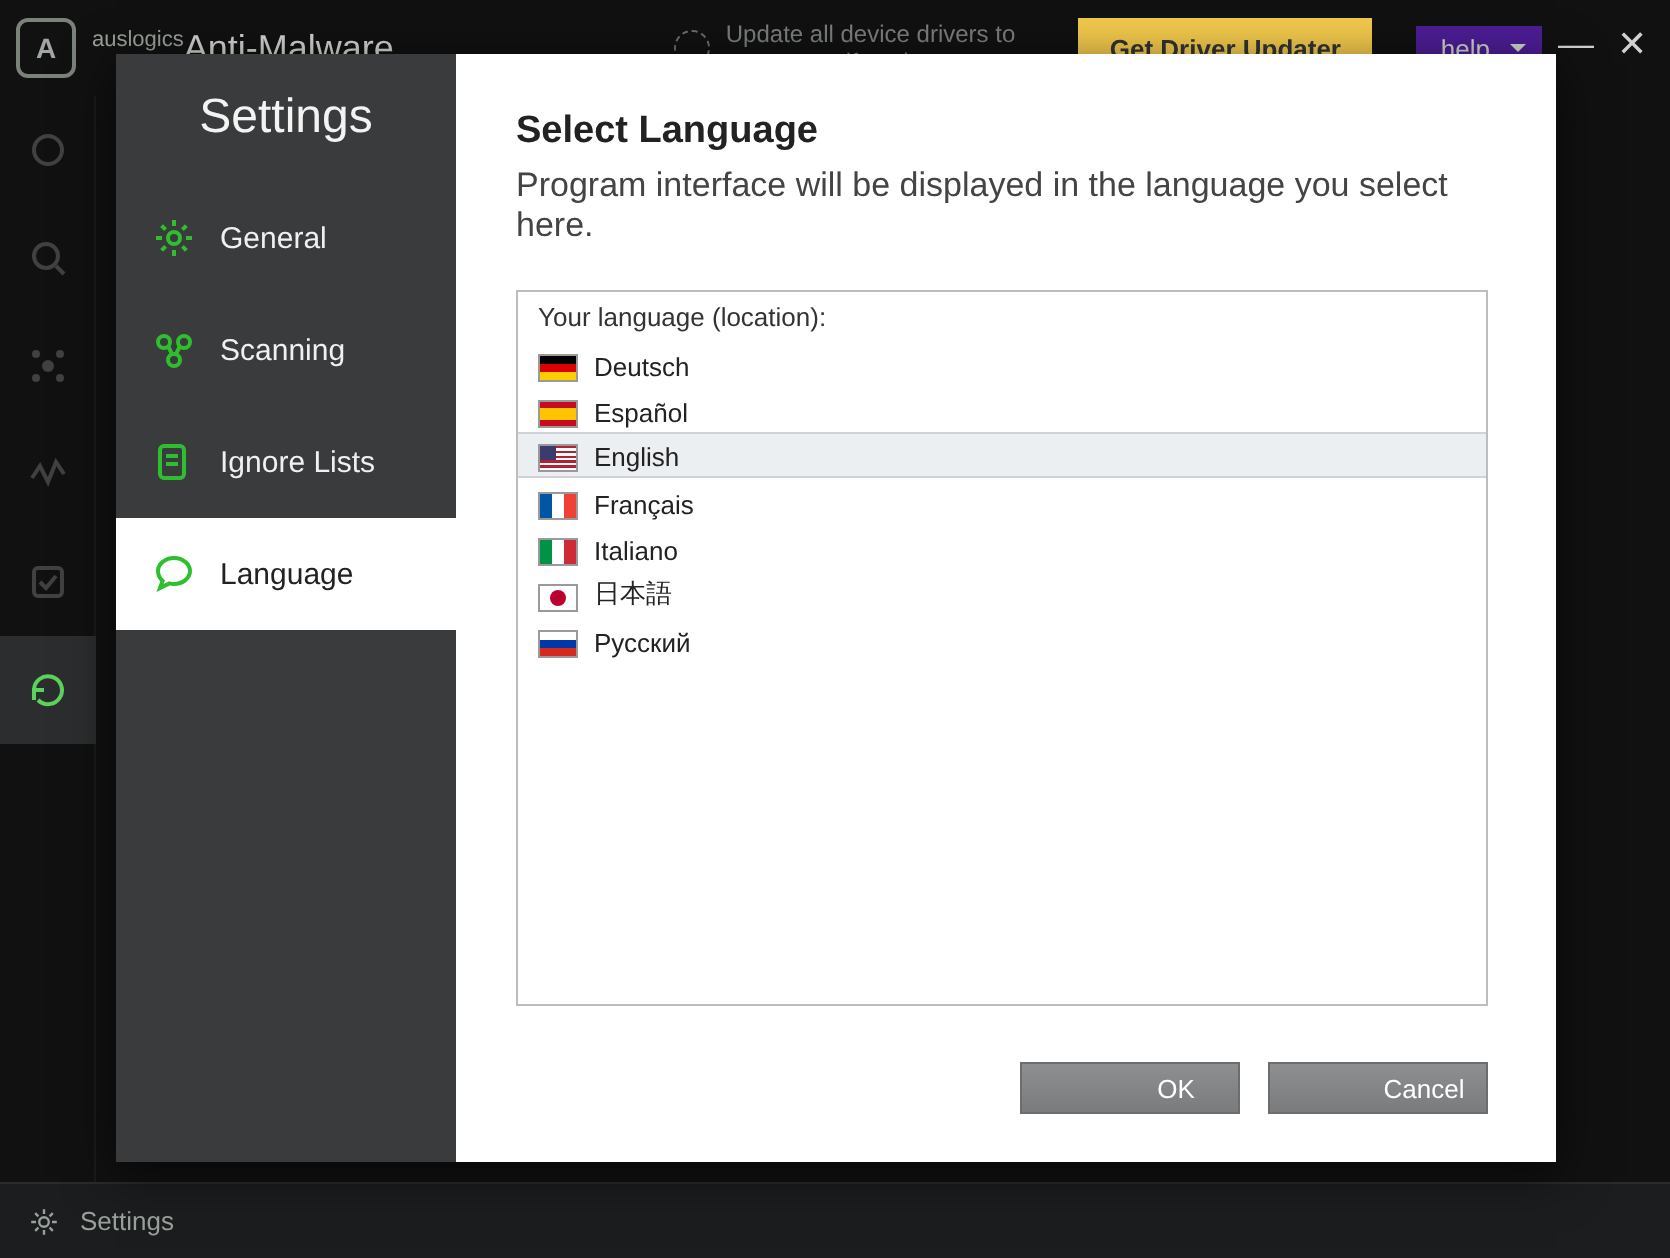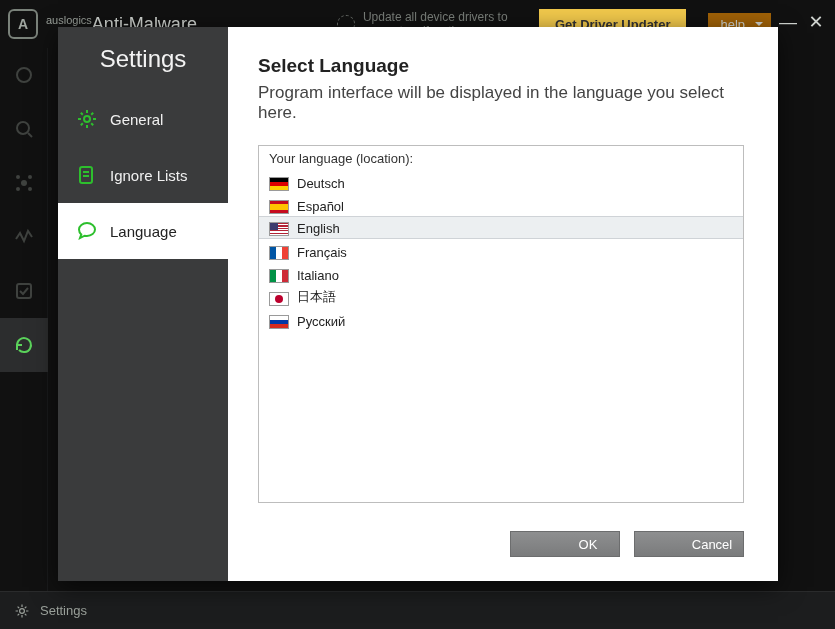--- a/index.html
+++ b/index.html
@@ -8,21 +8,21 @@
   .titlebar { display: flex; align-items: center; height: 48px; background: #111; padding: 0 8px; }
   .logo { width: 30px; height: 30px; border: 2px solid #7a827a; border-radius: 6px; display: flex; align-items: center; justify-content: center; margin-right: 8px; color:#a0a6a0; font-weight:700; font-size:14px;}
   .brand { display: flex; flex-direction: row; line-height: 1; }
   .brand-small { font-size: 11px; color: #9aa09a; }
   .brand-big { font-size: 18px; color: #cfd3cf; }
   .update-tip { display: flex; align-items: center; margin-left: 140px; color: #7a7f7a; font-size: 12px; gap:8px;}
   .update-tip .sun { width:18px;height:18px;border:1px dashed #6b6f6b;border-radius:50%; }
   .update-tip .txt { width: 170px; line-height: 1.2; }
   .cta { margin-left: 6px; background: #f2c94c; color: #333; border: none; height: 30px; padding: 0 16px; font-size: 13px; font-weight: 600; }
   .tb-right { margin-left: auto; display: flex; align-items: center; gap: 6px; }
-  .help-dd { background: #a16207; color: #cfd3cf; font-size: 13px; padding: 4px 26px 4px 12px; position: relative; }
+  .help-dd { background: #4c1d95; color: #cfd3cf; font-size: 13px; padding: 4px 26px 4px 12px; position: relative; }
   .help-dd::after { content: ""; position: absolute; right: 8px; top: 50%; margin-top:-2px; border: 4px solid transparent; border-top-color: #cfd3cf; }
   .win-btn { width: 22px; height: 22px; color: #cfd3cf; font-size: 18px; text-align: center; line-height: 18px; cursor: pointer; }
   .leftstrip { position: absolute; left: 0; top: 48px; width: 48px; bottom: 38px; background: #111; border-right: 1px solid #1a1b1c; }
   .leftstrip .sicon { width: 48px; height: 54px; display: flex; align-items: center; justify-content: center; color: #3f423f; }
   .leftstrip .sicon.active { background: #2c2d2e; color: #5bd35b; }
   .statusbar { position: absolute; left: 0; right: 0; bottom: 0; height: 38px; background: #1c1d1e; border-top: 1px solid #2a2b2c; display: flex; align-items: center; padding: 0 14px; gap: 10px; color: #9aa09a; font-size: 13px; }
 
   .dialog { position: absolute; left: 58px; top: 27px; width: 720px; height: 554px; display: flex; box-shadow: 0 6px 24px rgba(0,0,0,0.6); }
   .dialog .close { position: absolute; right: 8px; top: 6px; color: #fff; font-size: 22px; font-weight: 700; cursor: pointer; z-index: 5; }
   .dlg-side { width: 170px; background: #3a3b3c; color: #fff; padding-top: 18px; }
@@ -139,20 +139,31 @@
       <div class="nav-item">
         <span class="nicon">
             <svg width="20" height="20" viewBox="0 0 20 20">
               <circle cx="10" cy="10" r="3" fill="none" stroke="currentColor" stroke-width="2"></circle>
               <path d="M10 1v3M10 16v3M1 10h3M16 10h3M3.8 3.8l2 2M14.2 14.2l2 2M16.2 3.8l-2 2M5.8 14.2l-2 2" stroke="currentColor" stroke-width="2"></path>
             </svg>
           </span>
         <span>General</span>
       </div>
 
+      <div class="nav-item">
+        <span class="nicon">
+            <svg width="20" height="20" viewBox="0 0 20 20">
+              <circle cx="5" cy="6" r="3" fill="none" stroke="currentColor" stroke-width="2"></circle>
+              <circle cx="15" cy="6" r="3" fill="none" stroke="currentColor" stroke-width="2"></circle>
+              <circle cx="10" cy="15" r="3" fill="none" stroke="currentColor" stroke-width="2"></circle>
+              <path d="M7 8l2 4M13 8l-2 4" stroke="currentColor" stroke-width="2"></path>
+            </svg>
+          </span>
+        <span>Scanning</span>
+      </div>
 
       <div class="nav-item">
         <span class="nicon">
             <svg width="20" height="20" viewBox="0 0 20 20">
               <rect x="3" y="2" width="12" height="16" rx="2" fill="none" stroke="currentColor" stroke-width="2"></rect>
               <line x1="6" y1="7" x2="12" y2="7" stroke="currentColor" stroke-width="2"></line>
               <line x1="6" y1="11" x2="12" y2="11" stroke="currentColor" stroke-width="2"></line>
             </svg>
           </span>
         <span>Ignore Lists</span>

